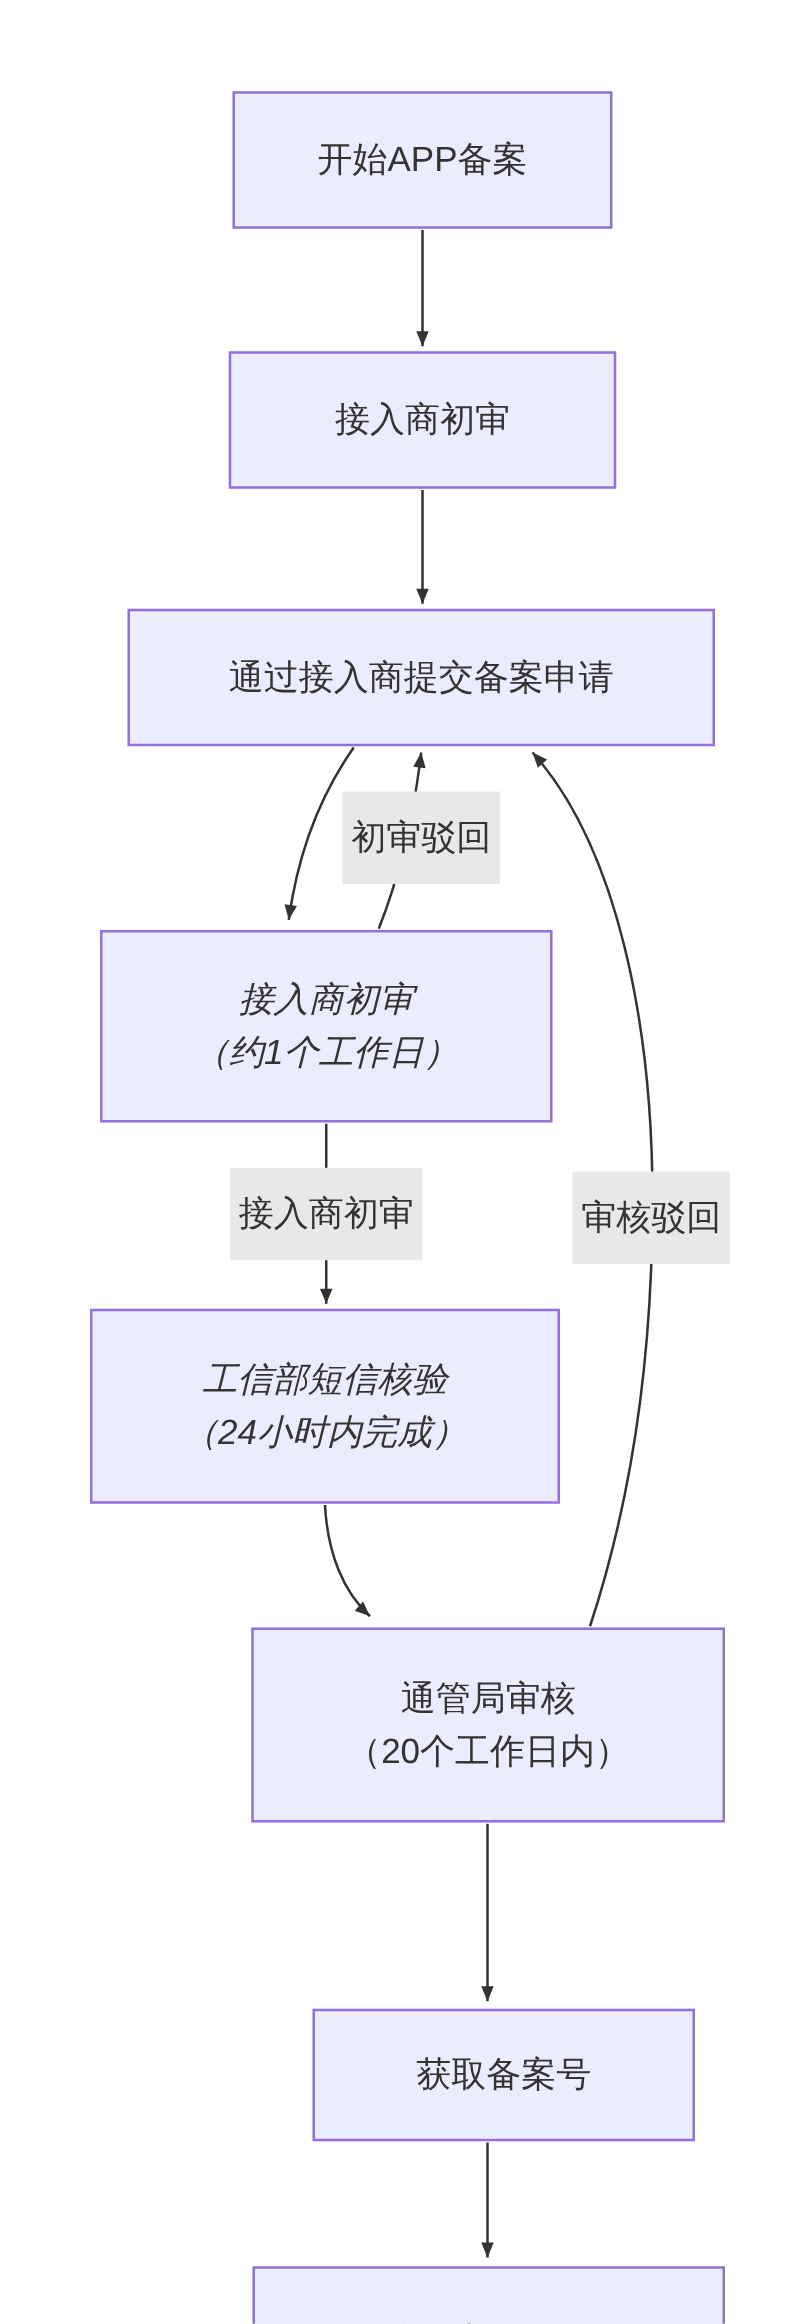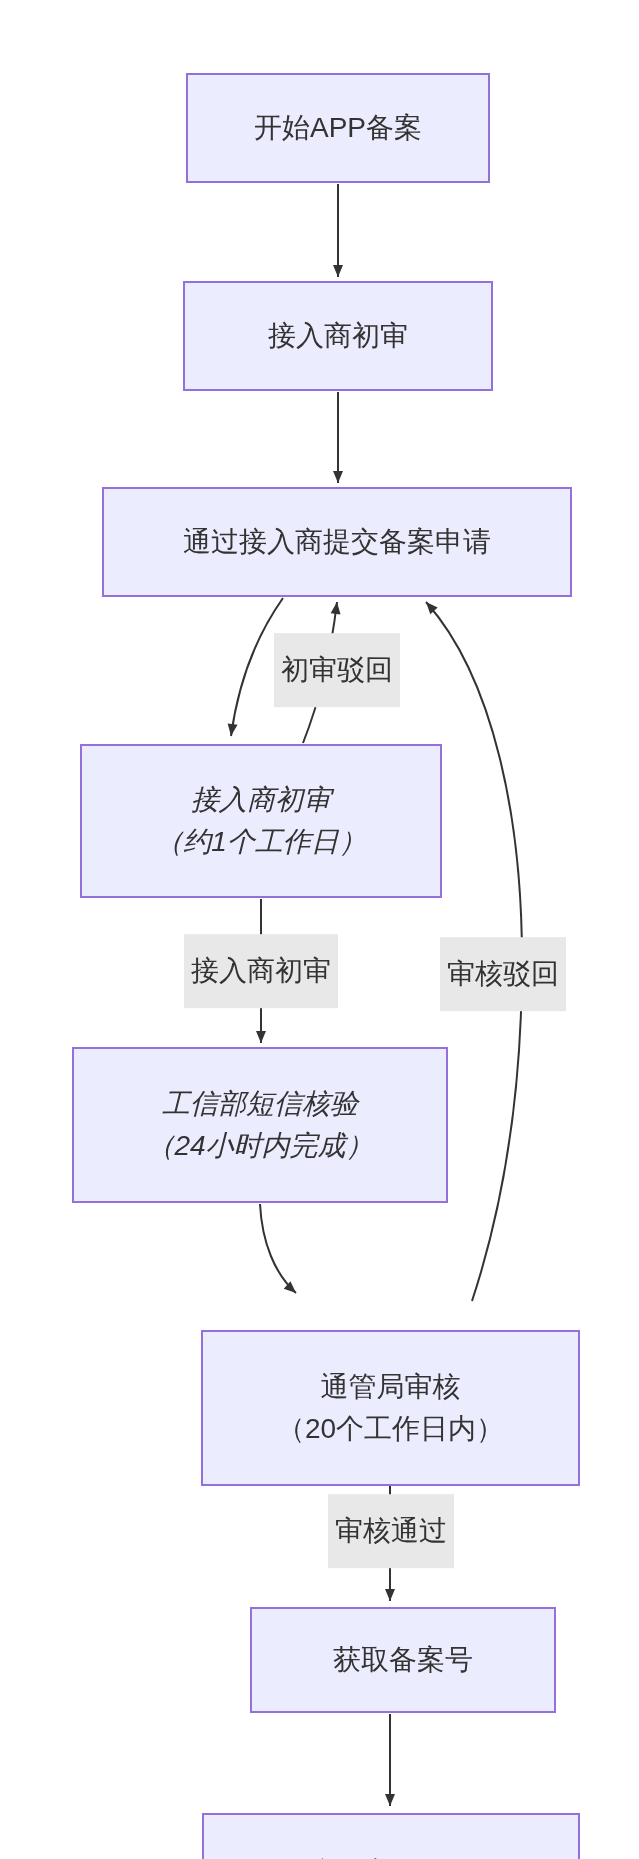--- a/index.html
+++ b/index.html
@@ -55,27 +55,27 @@
     padding: 20px 7px;
     white-space: nowrap;
     z-index: 3;
   }
   
   #node-start      { left: 186px; top:   73px; width: 304px; height: 110px; }
   #node-prepare    { left: 183px; top:  281px; width: 310px; height: 110px; }
   #node-submit     { left: 102px; top:  487px; width: 470px; height: 110px; }
   #node-isp        { left:  80px; top:  744px; width: 362px; height: 154px; font-style: italic; }
   #node-sms        { left:  72px; top: 1047px; width: 376px; height: 156px; font-style: italic; }
-  #node-authority  { left: 201px; top: 1302px; width: 379px; height: 156px; margin-top: 28px; }
+  #node-authority  { left: 201px; top: 1302px; width: 379px; height: 156px; }
   #node-number     { left: 250px; top: 1607px; width: 306px; height: 106px; }
   #node-publish    { left: 202px; top: 1813px; width: 378px; height: 120px; }
   
   #label-initial-reject { left: 337px; top:  670px; }
   #label-initial-pass   { left: 261px; top:  971px; }
-  #label-review-reject  { left: 503px; top:  974px; text-align: right; }
+  #label-review-reject  { left: 521px; top:  974px; text-align: right; }
   #label-review-pass    { left: 391px; top: 1531px; }
 </style>
 </head>
 <body style="--node-fill: #ECECFF; --node-border: #9370DB; --arrow: #333333; --edge-label-bg: #E8E8E8; --text: #333333; --background: #FFFFFF;">
 
 <div class="canvas">
 
   <svg class="edges" viewBox="0 0 639 1859" xmlns="http://www.w3.org/2000/svg">
     <defs>
       <marker id="arrowhead" viewBox="0 0 16 14" refX="14" refY="7" markerWidth="16" markerHeight="14" markerUnits="userSpaceOnUse" orient="auto">
@@ -124,15 +124,14 @@
     <span>获取备案号</span>
   </div>
 
   <div class="node" id="node-publish">
     <span>标注备案号与公示</span>
   </div>
 
   <div class="edge-label" id="label-initial-reject">初审驳回</div>
   <div class="edge-label" id="label-initial-pass">接入商初审</div>
   <div class="edge-label" id="label-review-reject">审核驳回</div>
-  <div class="edge-label" id="label-review-pass">审核通过</div>
 
 </div>
 
 </body></html>

